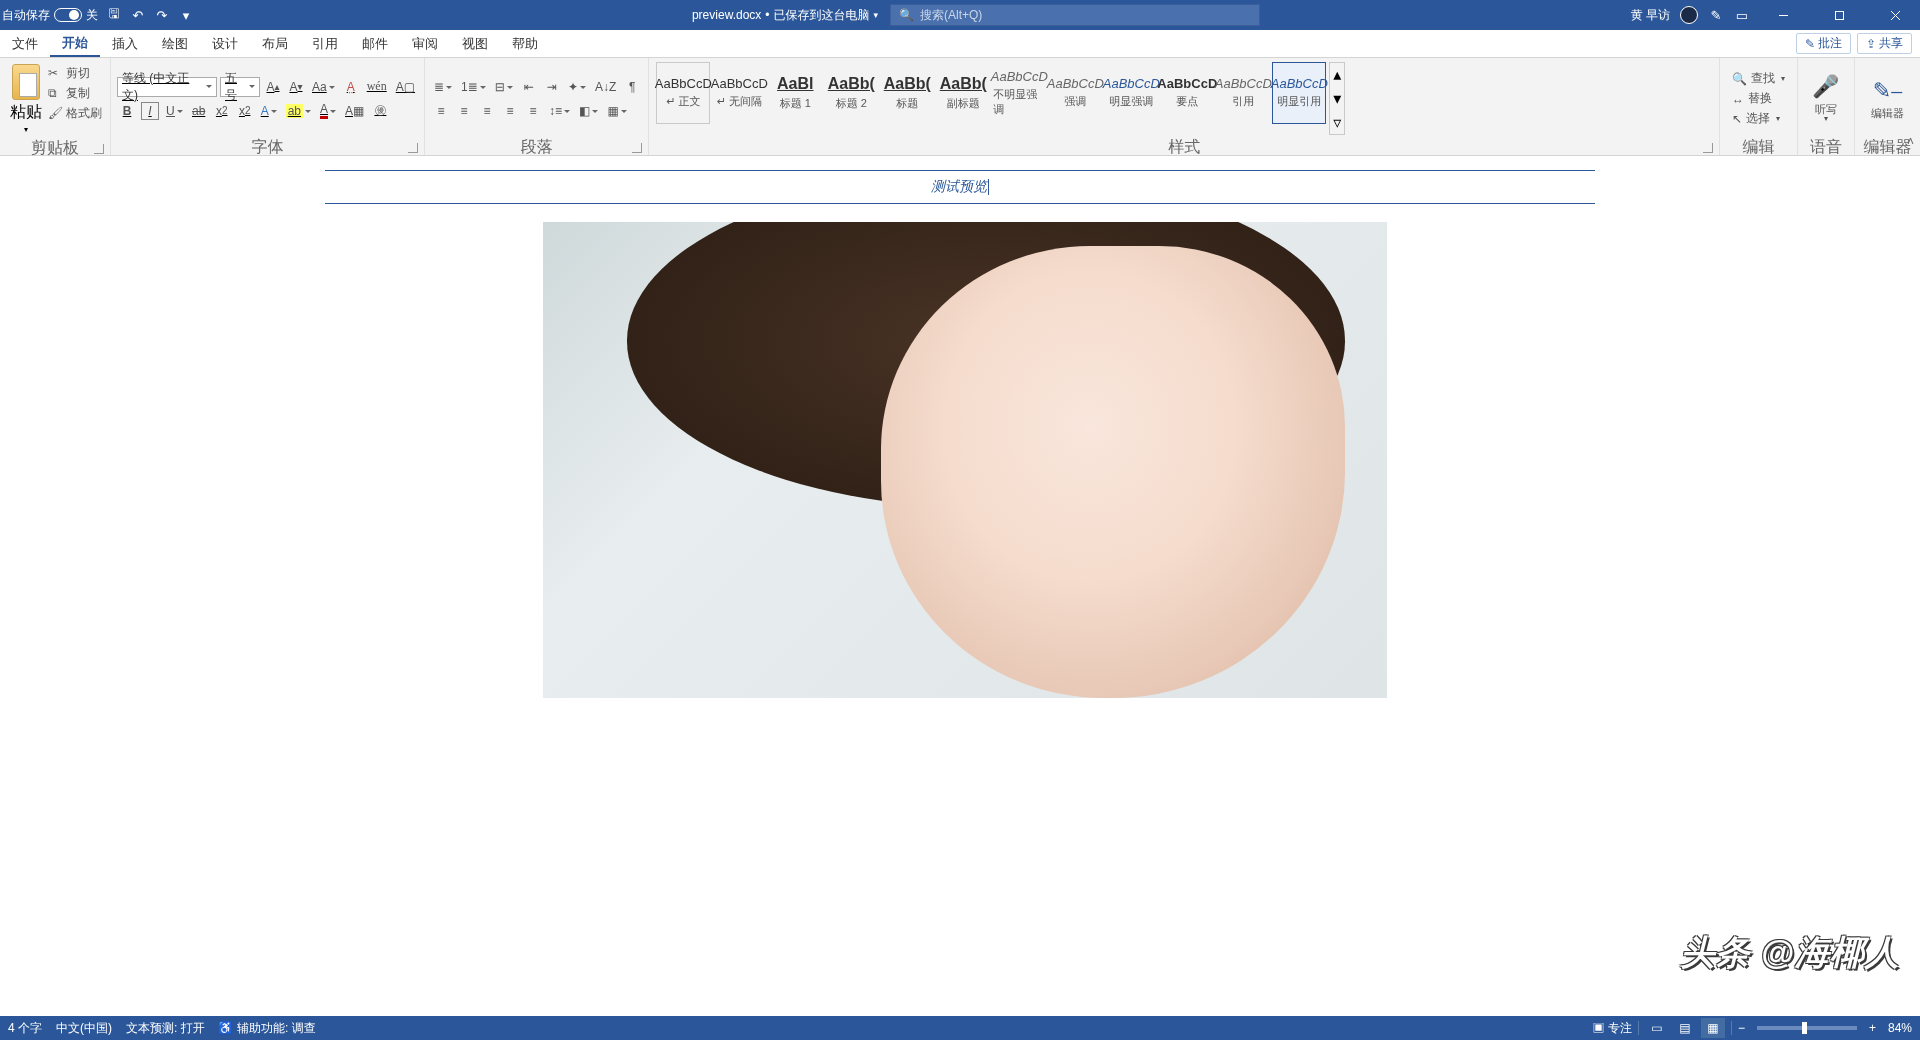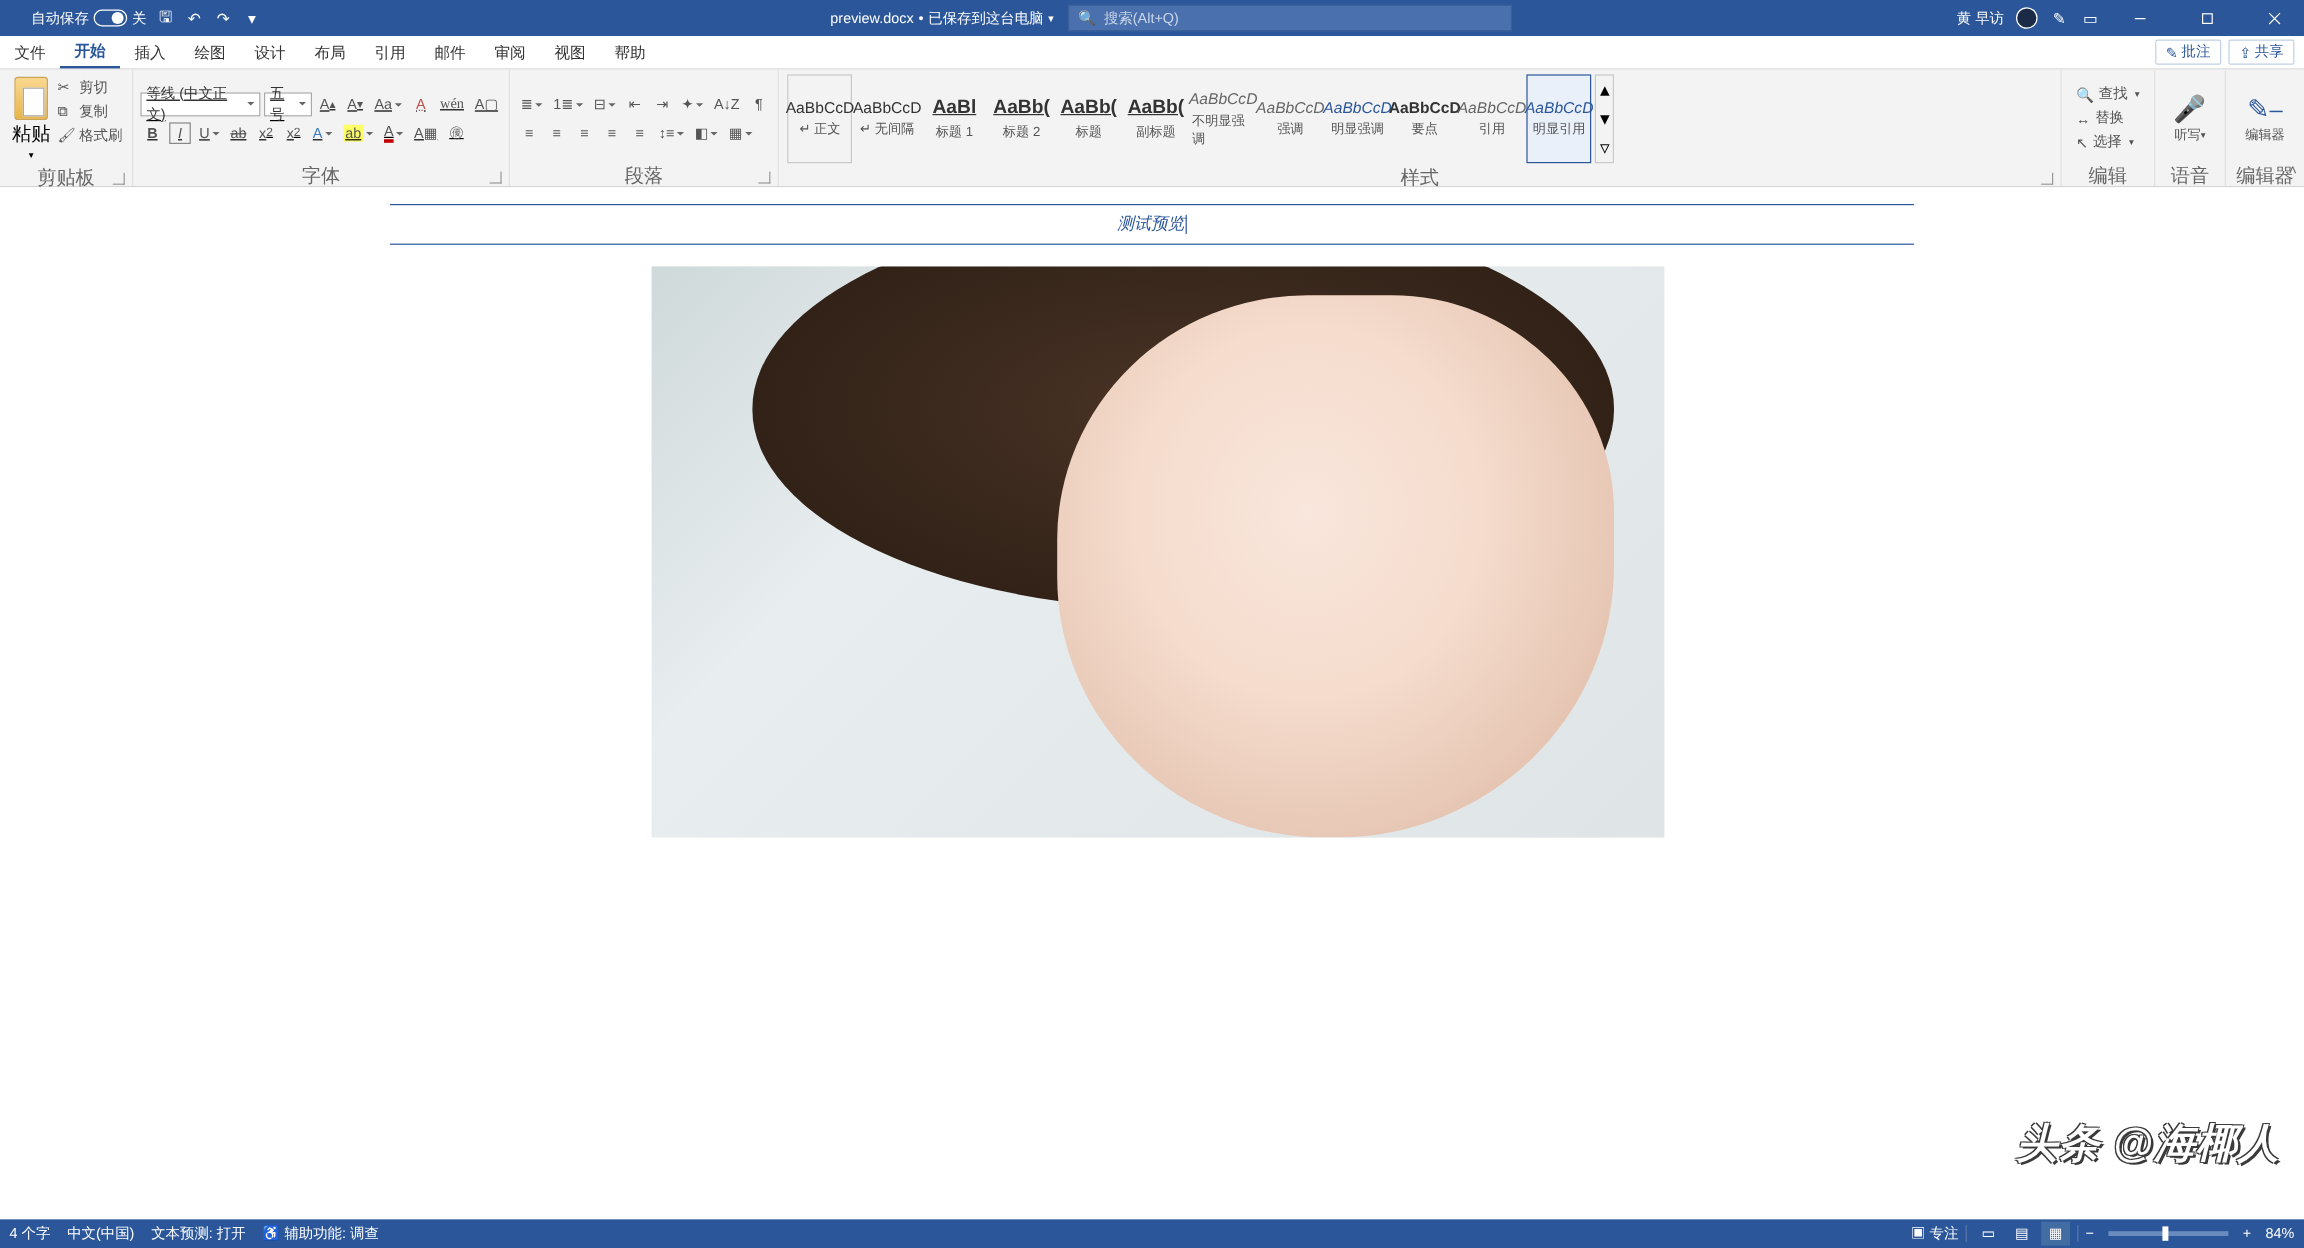--- a/index.html
+++ b/index.html
@@ -1,20 +1,20 @@
 <!DOCTYPE html>
 <html><head>
 <meta charset="utf-8">
 <style>
 * { margin: 0; padding: 0; box-sizing: border-box; font-family: "Microsoft YaHei", "Segoe UI", sans-serif; }
 body { width: 1920px; height: 1040px; background: #f3f3f3; overflow: hidden; display: flex; flex-direction: column; }
 
 
 .titlebar { height: 30px; background: #2b579a; color: #fff; display: flex; align-items: center; font-size: 12px; position: relative; }
-.titlebar-left { display: flex; align-items: center; gap: 8px; padding-left: 26px; }
+.titlebar-left { display: flex; align-items: center; gap: 8px; padding-left: 2px; }
 .autosave { display: flex; align-items: center; gap: 4px; }
 .toggle { width: 28px; height: 14px; border: 1px solid #fff; border-radius: 7px; position: relative; }
 .toggle::after { content: ""; position: absolute; right: 2px; top: 1px; width: 10px; height: 10px; background: #fff; border-radius: 50%; }
 .titlebar-icon { width: 16px; height: 16px; display: flex; align-items: center; justify-content: center; color: #fff; font-size: 13px; }
 .titlebar-center { position: absolute; left: 50%; transform: translateX(-50%); display: flex; align-items: center; gap: 12px; }
 .doc-title { display: flex; align-items: center; gap: 4px; padding-left: 32px; }
 .searchbox { width: 370px; height: 22px; background: #4a71ad; border: 1px solid #3b5f98; display: flex; align-items: center; padding: 0 8px; gap: 6px; color: #c9d6ea; }
 .titlebar-right { margin-left: auto; display: flex; align-items: center; gap: 10px; padding-right: 2px; }
 .avatar { width: 18px; height: 18px; border-radius: 50%; background: #1b2a47; border: 1px solid #fff; }
 .winbtn { width: 46px; height: 30px; display: flex; align-items: center; justify-content: center; }
@@ -34,34 +34,34 @@
 .group-label { height: 18px; font-size: 16px; color: #666; text-align: center; position: relative; }
 .group-label .launcher { position: absolute; right: 0; bottom: 2px; width: 10px; height: 10px; border: 1px solid #999; border-top: none; border-left: none; }
 .vstack { display: flex; flex-direction: column; justify-content: center; }
 .hstack { display: flex; align-items: center; }
 .smallbtn { height: 18px; min-width: 18px; display: flex; align-items: center; justify-content: center; font-size: 12px; color: #555; margin: 1px; padding: 0 2px; }
 .smallbtn.dd::after { content: ""; margin-left: 2px; border: 3px solid transparent; border-top-color: #666; transform: translateY(2px); }
 .combo { height: 20px; border: 1px solid #ababab; background: #fff; font-size: 12px; padding: 0 14px 0 4px; display: flex; align-items: center; position: relative; color: #333; }
 .combo::after { content: ""; position: absolute; right: 4px; top: 7px; border: 3px solid transparent; border-top-color: #666; }
 .combo.font { width: 100px; }
 .combo.size { width: 40px; }
-.vlabel { display: flex; flex-direction: row; align-items: center; font-size: 11px; color: #555; line-height: 1.1; padding: 0 2px;}
+.vlabel { display: flex; flex-direction: column; align-items: center; font-size: 11px; color: #555; line-height: 1.1; padding: 0 2px;}
 
 
 .clipboard-body { display:flex; align-items:flex-start; }
 .paste-btn { display: flex; flex-direction: column; align-items: center; padding: 4px 4px; gap:2px;}
 .paste-icon { width: 28px; height: 36px; background: linear-gradient(#f9d88f,#e8b54a); border: 1px solid #c9a456; border-radius: 3px; position: relative; }
 .paste-icon::after{content:"";position:absolute;left:6px;top:8px;width:16px;height:22px;background:#fff;border:1px solid #aaa;}
 .clip-right { display:flex; flex-direction:column; gap:2px; padding-top:4px; font-size:12px; color:#555;}
 .clip-item { display:flex; align-items:center; gap:4px; height:18px; padding:0 2px;}
 .clip-icon { width:14px; height:14px; }
 
 
 .styles-body { flex:1; display:flex; align-items:stretch; padding:2px 0;}
-.style-tile { width: 54px; height: 74px; border: 1px solid transparent; display:flex; flex-direction:column; align-items:center; justify-content:center; margin:0 1px; font-size: 11px; color: #555; gap:4px;}
+.style-tile { width: 54px; height: 62px; border: 1px solid transparent; display:flex; flex-direction:column; align-items:center; justify-content:center; margin:0 1px; font-size: 11px; color: #555; gap:4px;}
 .style-tile.selected { border-color: #2b579a; background:#e9f0fa;}
 .style-tile.hover { border-color:#c9c9c9; }
 .style-preview { font-size: 13px; color:#333; line-height:1; }
 .style-preview.big { font-size:16px; font-weight:bold;text-decoration:underline;}
 .style-preview.greyital { font-style: italic; color: #666; }
 .style-preview.blueital { font-style: italic; color: #2b579a; }
 .style-preview.bold { font-weight: bold; }
 .style-scroll { width:16px; display:flex; flex-direction:column; border:1px solid #c9c9c9; margin-left:2px;}
 .style-scroll div { flex:1; display:flex; align-items:center; justify-content:center;}
 

